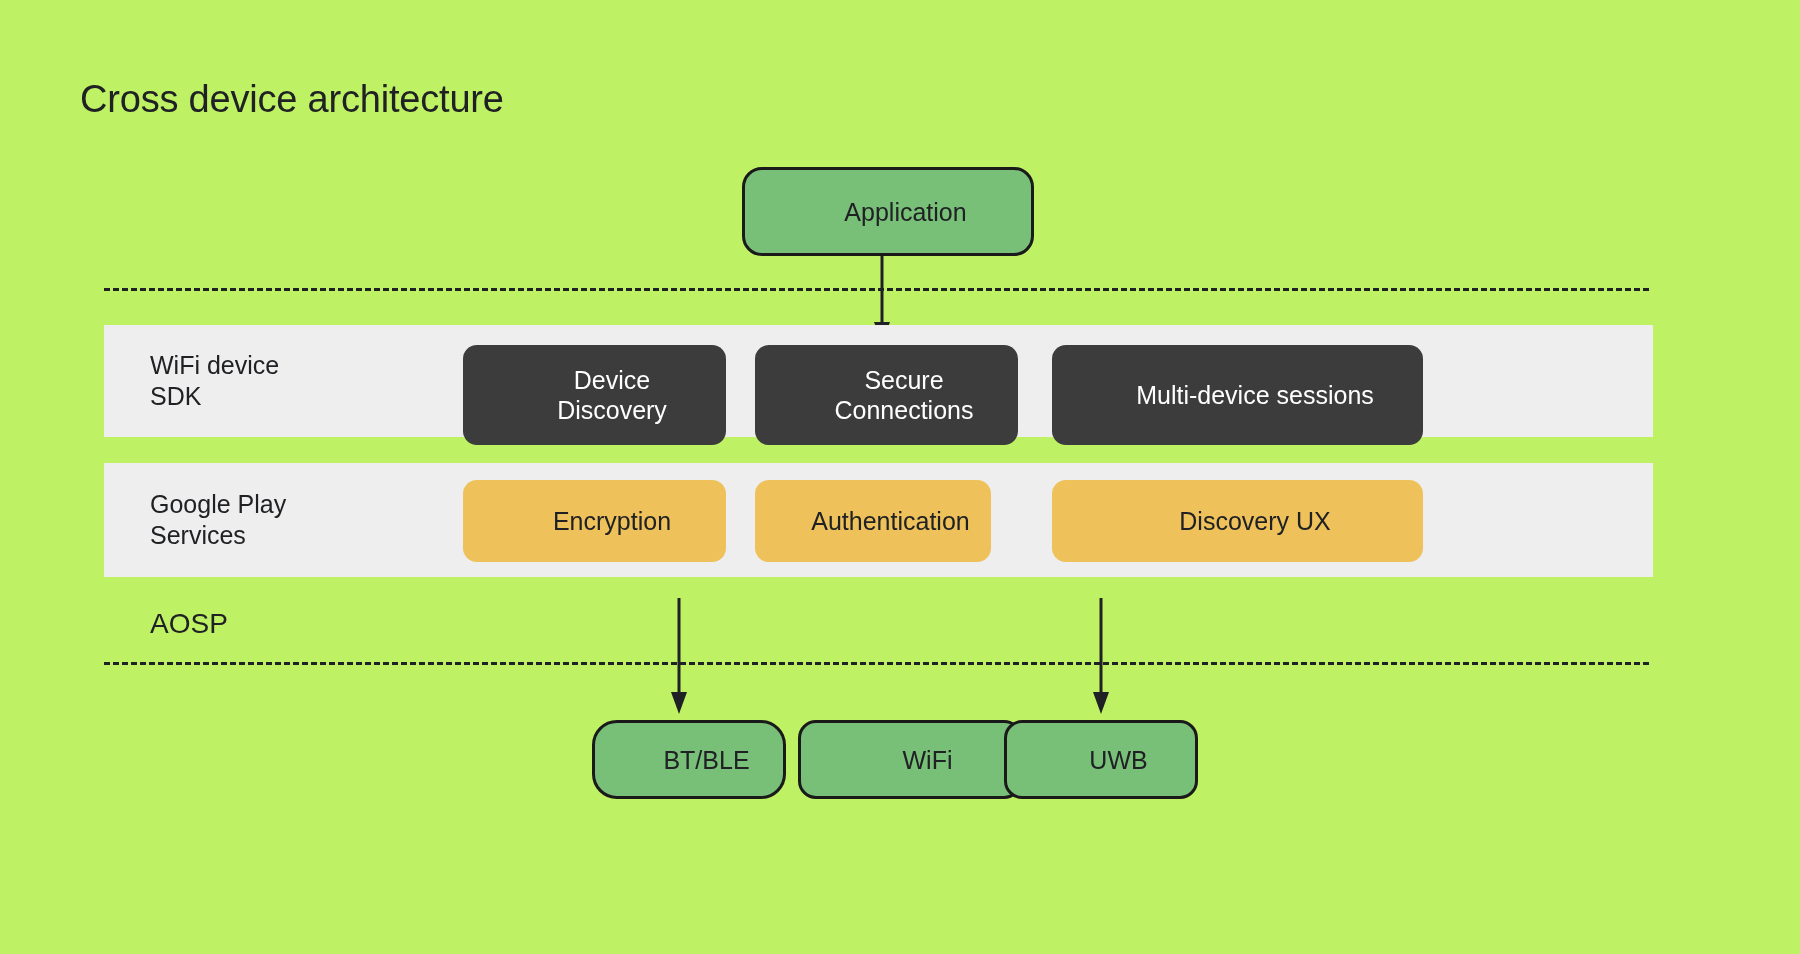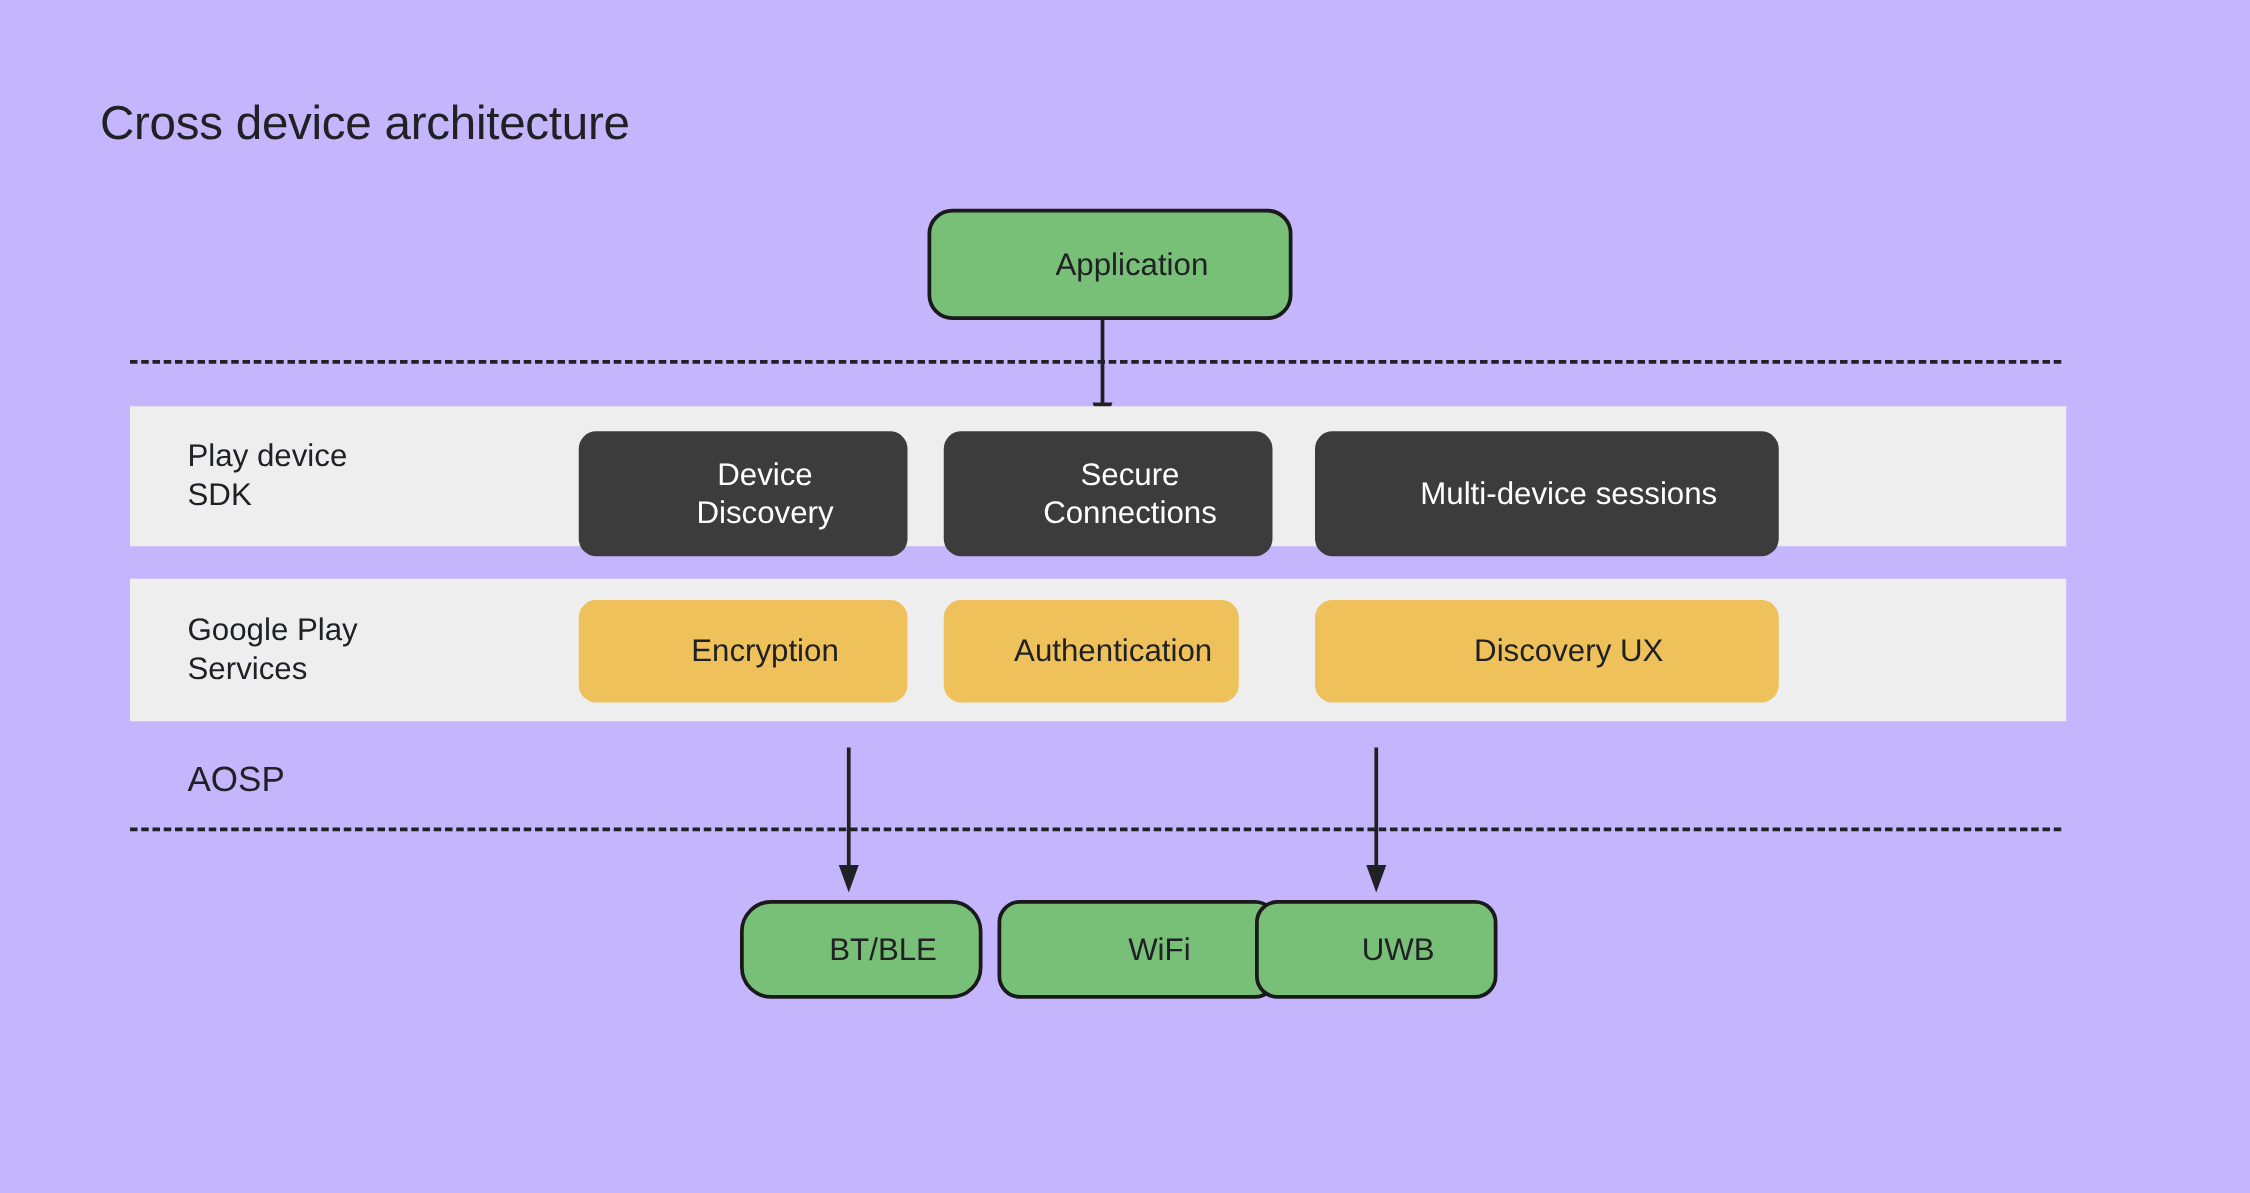--- a/index.html
+++ b/index.html
@@ -9,21 +9,21 @@
     height: 954px;
     background: #ffffff;
     font-family: "Liberation Sans", sans-serif;
     overflow: hidden;
   }
 
   #canvas {
     position: relative;
     width: 1800px;
     height: 954px;
-    background: #c4b5fd;
+    background: #bef264;
   }
 
   
   .page-title {
     position: absolute;
     left: 80px;
     top: 78px;
     font-size: 38px;
     font-weight: 400;
     color: #202124;
@@ -151,21 +151,21 @@
   <div class="chip chip-green" id="chip-application">Application</div>
 
   <svg class="arrow-svg" id="arrow-app-to-sdk" viewBox="0 0 24 88">
     <line x1="12" y1="0" x2="12" y2="72" stroke="#202124" stroke-width="3"></line>
     <polygon points="12,88 4,66 20,66" fill="#202124"></polygon>
   </svg>
 
   <div class="dashed-rule" id="dashed-top"></div>
 
   <div class="layer-band" id="band-sdk">
-    <div class="band-label">Play device
+    <div class="band-label">WiFi device
 SDK</div>
   </div>
 
   <div class="chip chip-dark" id="chip-device-discovery">Device
 Discovery</div>
 
   <div class="chip chip-dark" id="chip-secure-connections">Secure
 Connections</div>
 
   <div class="chip chip-dark" id="chip-multi-device">Multi-device sessions</div>

